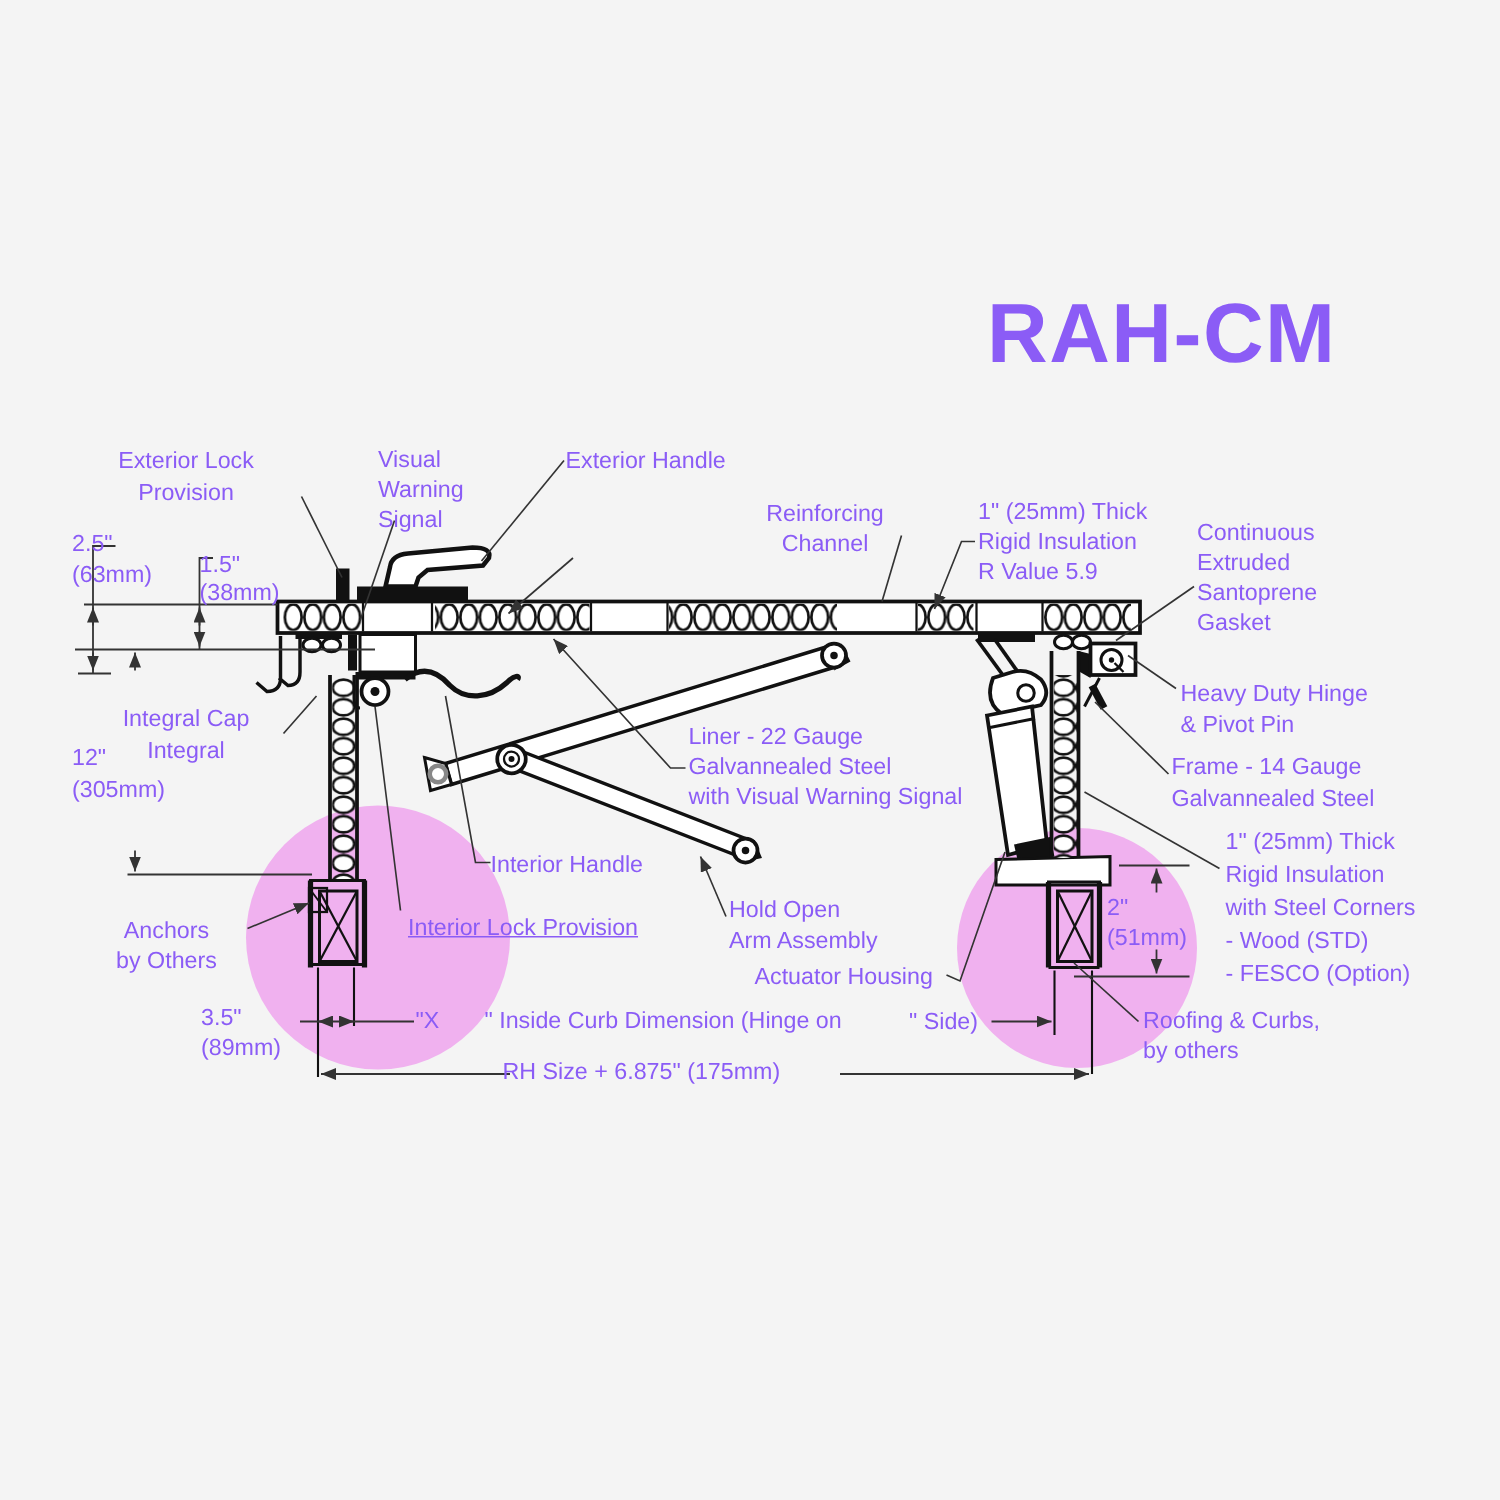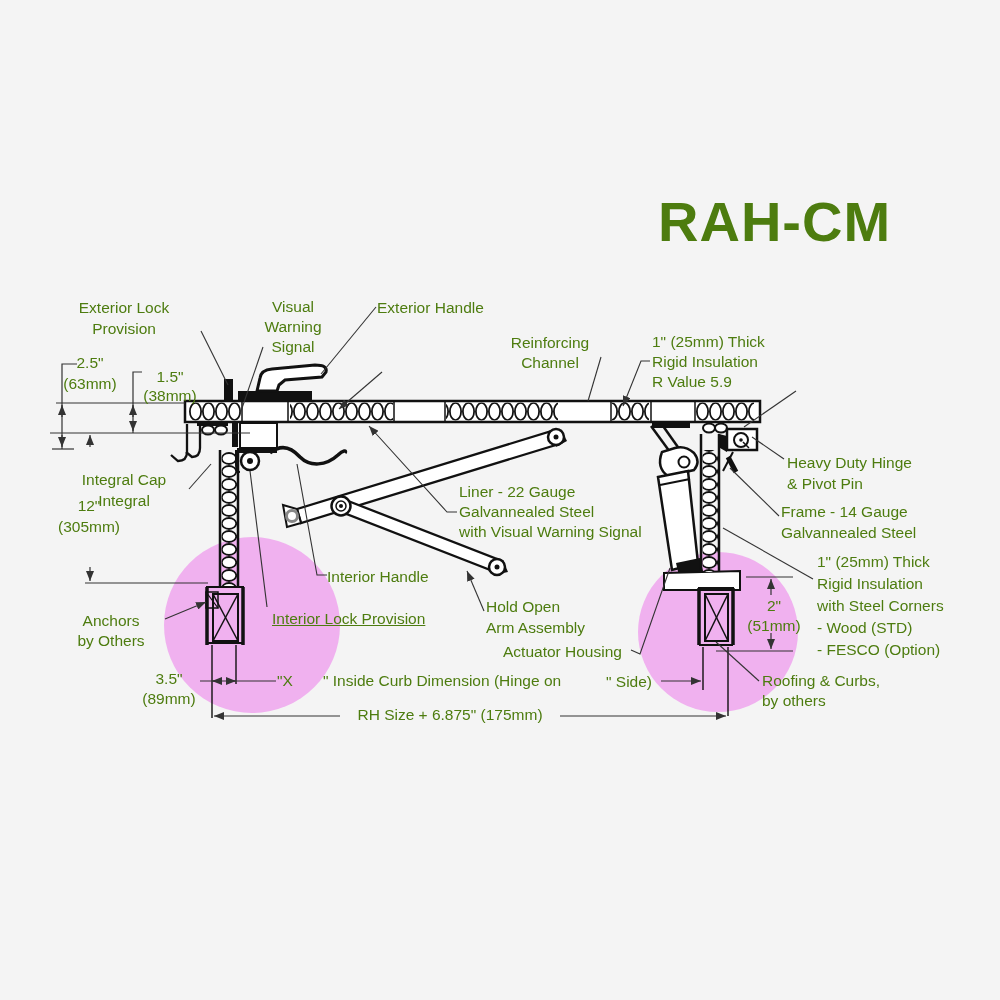--- a/index.html
+++ b/index.html
@@ -1,24 +1,24 @@
 <!DOCTYPE html>
 <html><head>
 <meta charset="utf-8">
 <style>
   html,body{margin:0;padding:0;}
   #stage{
     position:relative;width:1000px;height:1000px;
     background:#f4f4f4;overflow:hidden;
-    font-family:"Liberation Sans",sans-serif;color:#4d7c0f;
+    font-family:"Liberation Sans",sans-serif;color:#8b5cf6;
   }
   #drawing{position:absolute;left:0;top:0;}
   .lbl{position:absolute;font-size:15.5px;line-height:20px;white-space:nowrap;}
   .ra{text-align:center;}
-  .ctr{text-align:center;}
+  .ctr{}
   .lh19 .ln{line-height:19px;}
   .lh21 .ln{line-height:21px;}
   .lh22 .ln{line-height:22px;}
   .title{
     position:absolute;left:658px;top:189px;width:300px;
     font-size:56px;font-weight:bold;letter-spacing:1px;
   }
 </style>
 </head>
 <body>
@@ -240,20 +240,26 @@
     <div class="ln">Reinforcing</div>
     <div class="ln">Channel</div>
   </div>
 
   <div class="lbl" style="left:652px;top:332px;">
     <div class="ln">1" (25mm) Thick</div>
     <div class="ln">Rigid Insulation</div>
     <div class="ln">R Value 5.9</div>
   </div>
 
+  <div class="lbl" style="left:798px;top:346px;">
+    <div class="ln">Continuous</div>
+    <div class="ln">Extruded</div>
+    <div class="ln">Santoprene</div>
+    <div class="ln">Gasket</div>
+  </div>
 
   <div class="lbl lh21" style="left:787px;top:452px;">
     <div class="ln">Heavy Duty Hinge</div>
     <div class="ln">&amp; Pivot Pin</div>
   </div>
 
   <div class="lbl lh21" style="left:781px;top:501px;">
     <div class="ln">Frame - 14 Gauge</div>
     <div class="ln">Galvannealed Steel</div>
   </div>

